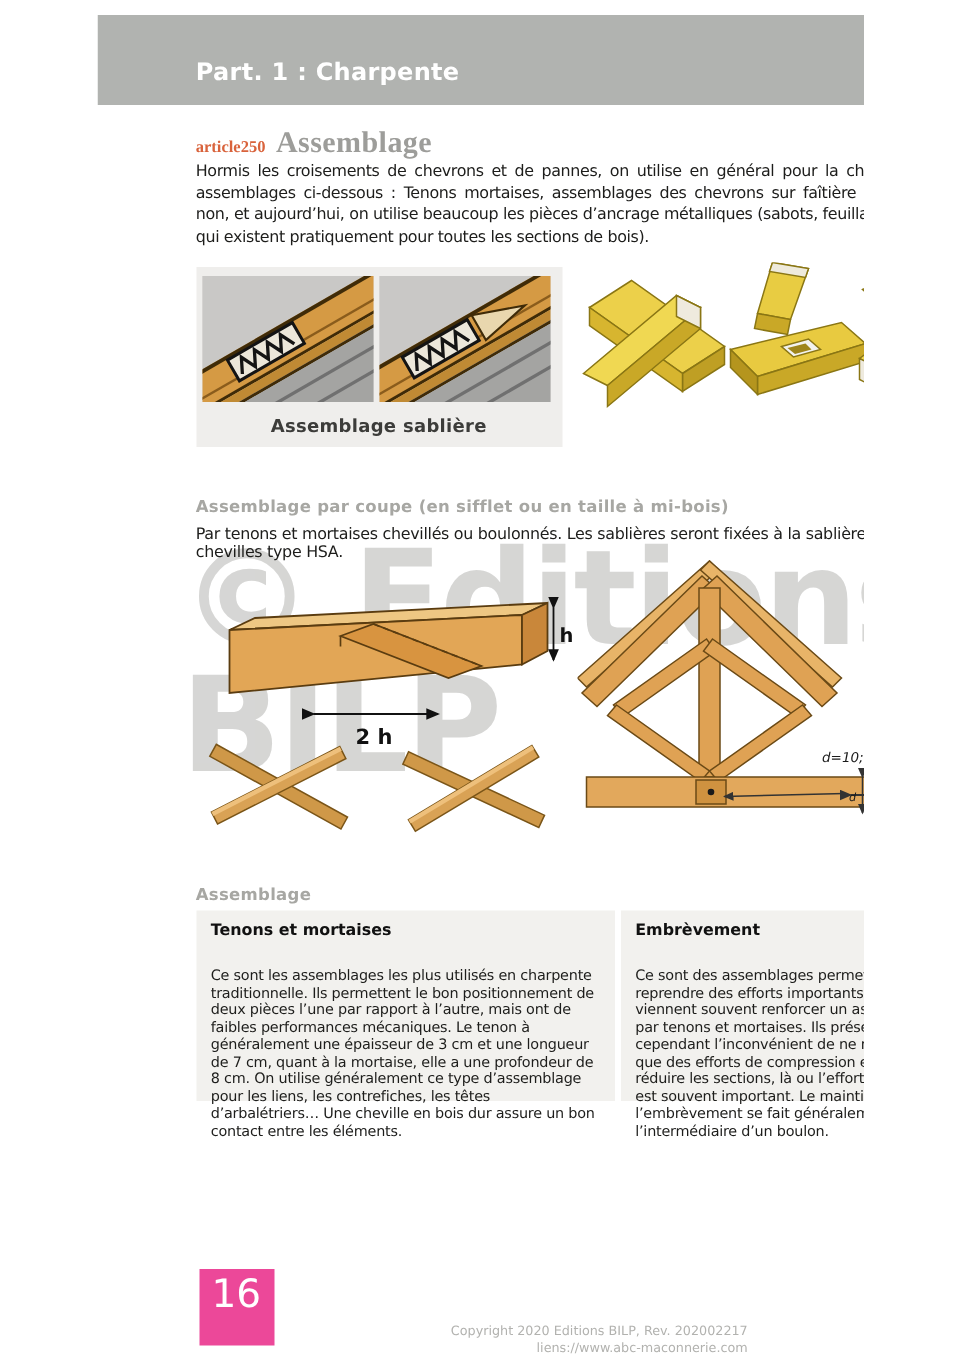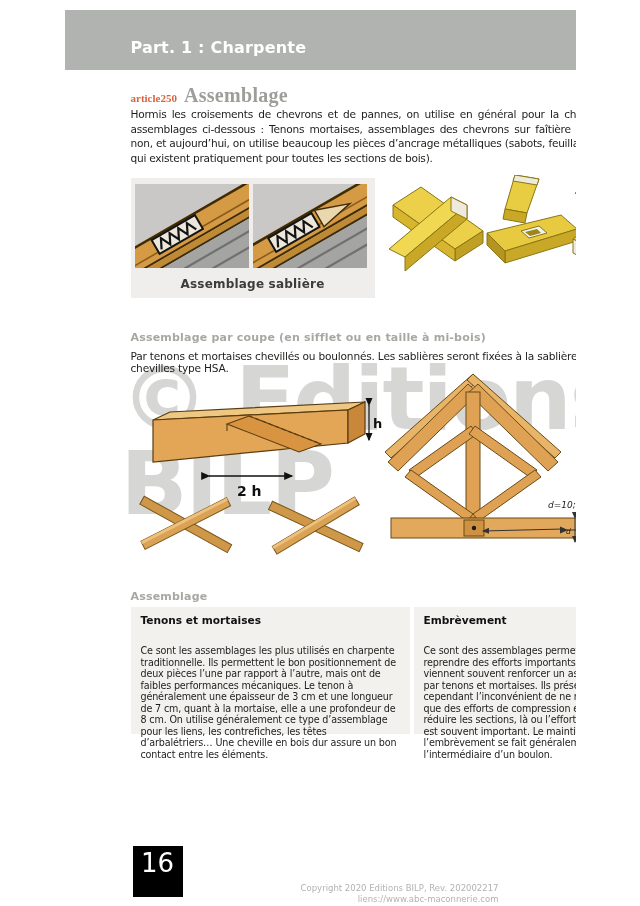--- a/index.html
+++ b/index.html
@@ -67,21 +67,21 @@
     position:absolute; top:607px; height:127px; background:#f2f1ee;
     padding:7px 10px 6px 10px;
   }
   .infobox.left  { left:66px;  width:279px; }
   .infobox.right { left:349px; width:221px; }
   .box-title { font-size:10.6px; font-weight:bold; color:#111; margin-bottom:19px; }
   .box-body  { font-size:9.6px; line-height:11.5px; letter-spacing:-0.15px; color:#1d1d1b; }
   
   .pagenum-box {
     position:absolute; left:68px; top:846px; width:50px; height:51px;
-    background:#000000; color:#ffffff; font-size:26px;
+    background:#ec4899; color:#ffffff; font-size:26px;
     display:flex; justify-content:center; padding-top:2px;
   }
   .copyright {
     position:absolute; right:77px; top:859px; text-align:right;
     font-size:8.5px; line-height:10.5px; color:#b2b2af;margin-top:24px;
   }
 </style>
 </head>
 <body>
 

